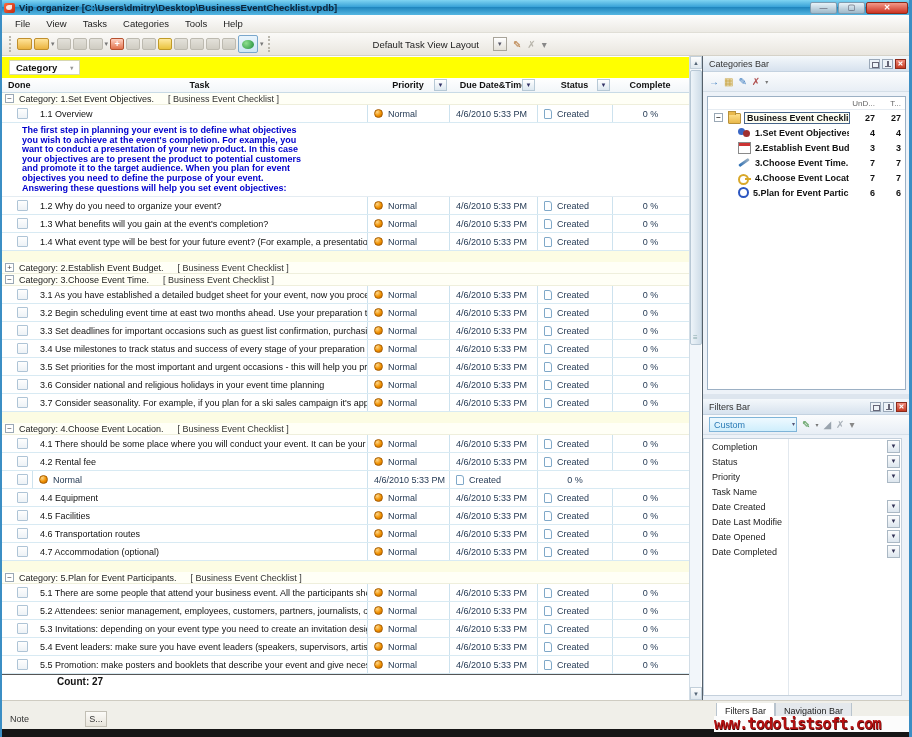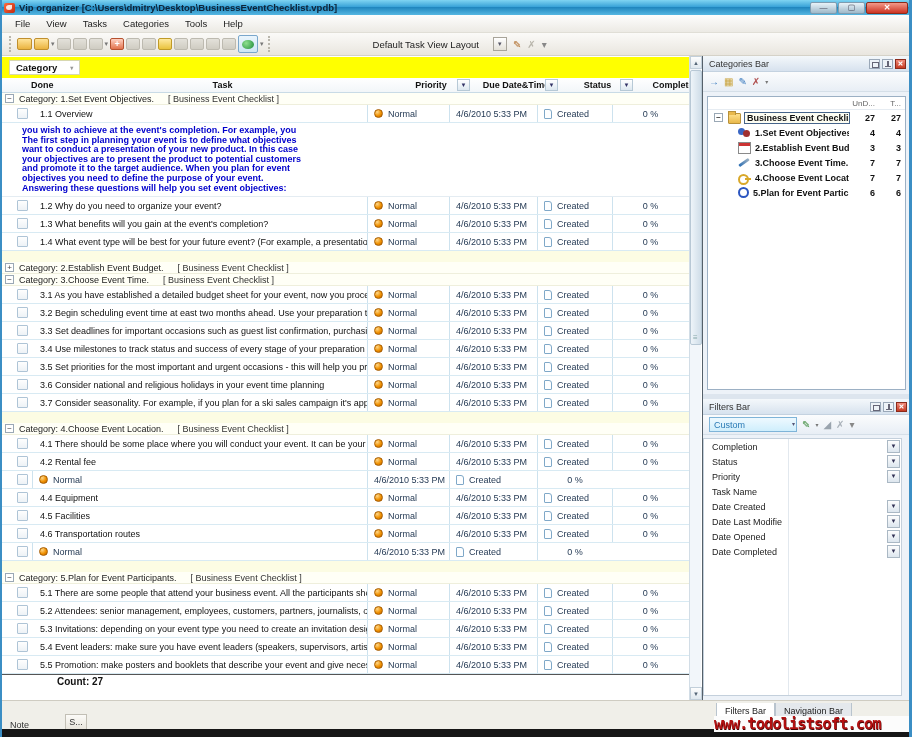--- a/index.html
+++ b/index.html
@@ -48,21 +48,21 @@
   
   #workspace { position:absolute; left:0; top:56px; width:907px; height:644px; background:#fff; }
 
   
   #list { position:absolute; left:0; top:0; width:687px; height:644px; background:#fff; overflow:hidden; }
   #groupband { position:absolute; left:0; top:1px; width:687px; height:21px; background:#ffff00; display:flex; align-items:center; }
   #group-chip { margin-left:7px; background:#fff; border:1px solid #d8d8b0; height:15px; padding:0 6px;
     font-size:9.5px; font-weight:bold; color:#111; display:flex; align-items:center; gap:13px; }
   #group-chip .srt { font-size:6px; color:#999; }
   #colhead { position:absolute; left:0; top:22px; width:687px; height:15px; background:linear-gradient(#ffffff,#f2f6f9);
-    border-bottom:1px solid #c9dbe6; display:grid; grid-template-columns:30px 335px 82px 88px 75px 76px; font-size:9px; font-weight:bold; color:#111;padding-left:23px; }
+    border-bottom:1px solid #c9dbe6; display:grid; grid-template-columns:30px 335px 82px 88px 75px 76px; font-size:9px; font-weight:bold; color:#111; }
   .hc { display:flex; align-items:center; justify-content:center; position:relative; }
   .hc.left { justify-content:flex-start; padding-left:6px; }
   .hc .dd { position:absolute; right:2px; top:1px; width:13px; height:12px; border:1px solid #b7c9d6;
     background:linear-gradient(#fff,#dde8f0); font-size:6px; line-height:10px; text-align:center; color:#336; font-weight:normal; }
   #rows { position:absolute; left:0; top:37px; width:687px; height:607px; overflow:hidden; background:#fff; }
 
   .row-group { height:12px; display:flex; align-items:center; font-size:9px; color:#222; background:#fffff6;
     border-bottom:1px solid #efefdc; }
   .expand { width:9px; height:9px; border:1px solid #9aa8b5; background:#fff; font-size:8px; line-height:7px;
     text-align:center; color:#444; margin:0 5px 0 3px; flex:none; }
@@ -142,21 +142,21 @@
   #preset-combo::after { content:"▾"; position:absolute; right:1px; top:2px; font-size:6px; color:#557; }
   #filter-rows { position:absolute; left:0; top:39px; width:199px; height:258px; background:#fff; border:1px solid #c4d0dc; overflow:hidden; }
   #filter-rows::before { content:""; position:absolute; left:84px; top:0; bottom:0; width:1px; background:#e2e8ee; }
   .f-row { height:15px; display:flex; align-items:center; padding-left:8px; position:relative; }
   .f-label { font-size:9px; color:#222; background:#fff; position:relative; z-index:1; padding-right:3px; white-space:nowrap; }
   .f-dd { position:absolute; right:1px; top:1px; width:13px; height:13px; border:1px solid #aab8c4;
     background:linear-gradient(#fdfdfd,#dde6ee); font-size:6px; color:#335; text-align:center; line-height:11px; }
 
   
   #bottomstrip { position:absolute; left:0; top:700px; width:907px; height:29px; background:#f0efe9; border-top:1px solid #cfccc2; }
-  #statusbar { position:absolute; left:0; top:0; width:700px; height:29px; display:flex; align-items:flex-end; padding:6px 0 0 8px; }
+  #statusbar { position:absolute; left:0; top:0; width:700px; height:29px; display:flex; align-items:center; padding:6px 0 0 8px;gap:20px; }
   #note-label { font-size:9px; color:#333; }
   #s-btn { margin-left:36px; width:22px; height:16px; border:1px solid #c2bfb5; background:linear-gradient(#fcfbf8,#e8e5dc);
     font-size:9px; color:#333; text-align:center; line-height:14px; }
   #tabs { position:absolute; left:714px; top:2px; display:flex; }
   .tab { height:17px; padding:0 8px; font-size:9px; color:#222; display:flex; align-items:center;
     border:1px solid #b9c4ce; border-top:none; background:#e4e8ec; }
   .tab.active { background:#fff; }
   #watermark { position:absolute; left:712px; top:716px; width:200px; height:16px; background:#fcfcfc; z-index:40;
     font-family:"DejaVu Sans Mono", monospace; font-weight:bold; font-size:15.5px; line-height:16px;
     color:#b31111; letter-spacing:-1px; text-shadow:0.5px 0.5px 0 #400; white-space:nowrap; overflow:hidden; }
@@ -261,22 +261,22 @@
               <span>Normal</span>
             </div>
             <div class="cell v">4/6/2010 5:33 PM</div>
             <div class="cell v">
               <span class="page-ic"></span>
               <span>Created</span>
             </div>
             <div class="cell v center">0 %</div>
           </div>
           <div class="row-note">
+            <div>The first step in planning your event is to define what objectives</div>
             <div>you wish to achieve at the event's completion. For example, you</div>
-            <div>The first step in planning your event is to define what objectives</div>
             <div>want to conduct a presentation of your new product. In this case</div>
             <div>your objectives are to present the product to potential customers</div>
             <div>and promote it to the target audience. When you plan for event</div>
             <div>objectives you need to define the purpose of your event.</div>
             <div>Answering these questions will help you set event objectives:</div>
           </div>
           <div class="row-task">
             <div class="cell">
               <span class="cb"></span>
             </div>
@@ -545,20 +545,21 @@
             <div class="cell v">
               <span class="page-ic"></span>
               <span>Created</span>
             </div>
             <div class="cell v center">0 %</div>
           </div>
           <div class="row-task">
             <div class="cell">
               <span class="cb"></span>
             </div>
+            <div class="cell name-cell">4.7 Accommodation (optional)</div>
             <div class="cell v">
               <span class="ball"></span>
               <span>Normal</span>
             </div>
             <div class="cell v">4/6/2010 5:33 PM</div>
             <div class="cell v">
               <span class="page-ic"></span>
               <span>Created</span>
             </div>
             <div class="cell v center">0 %</div>

